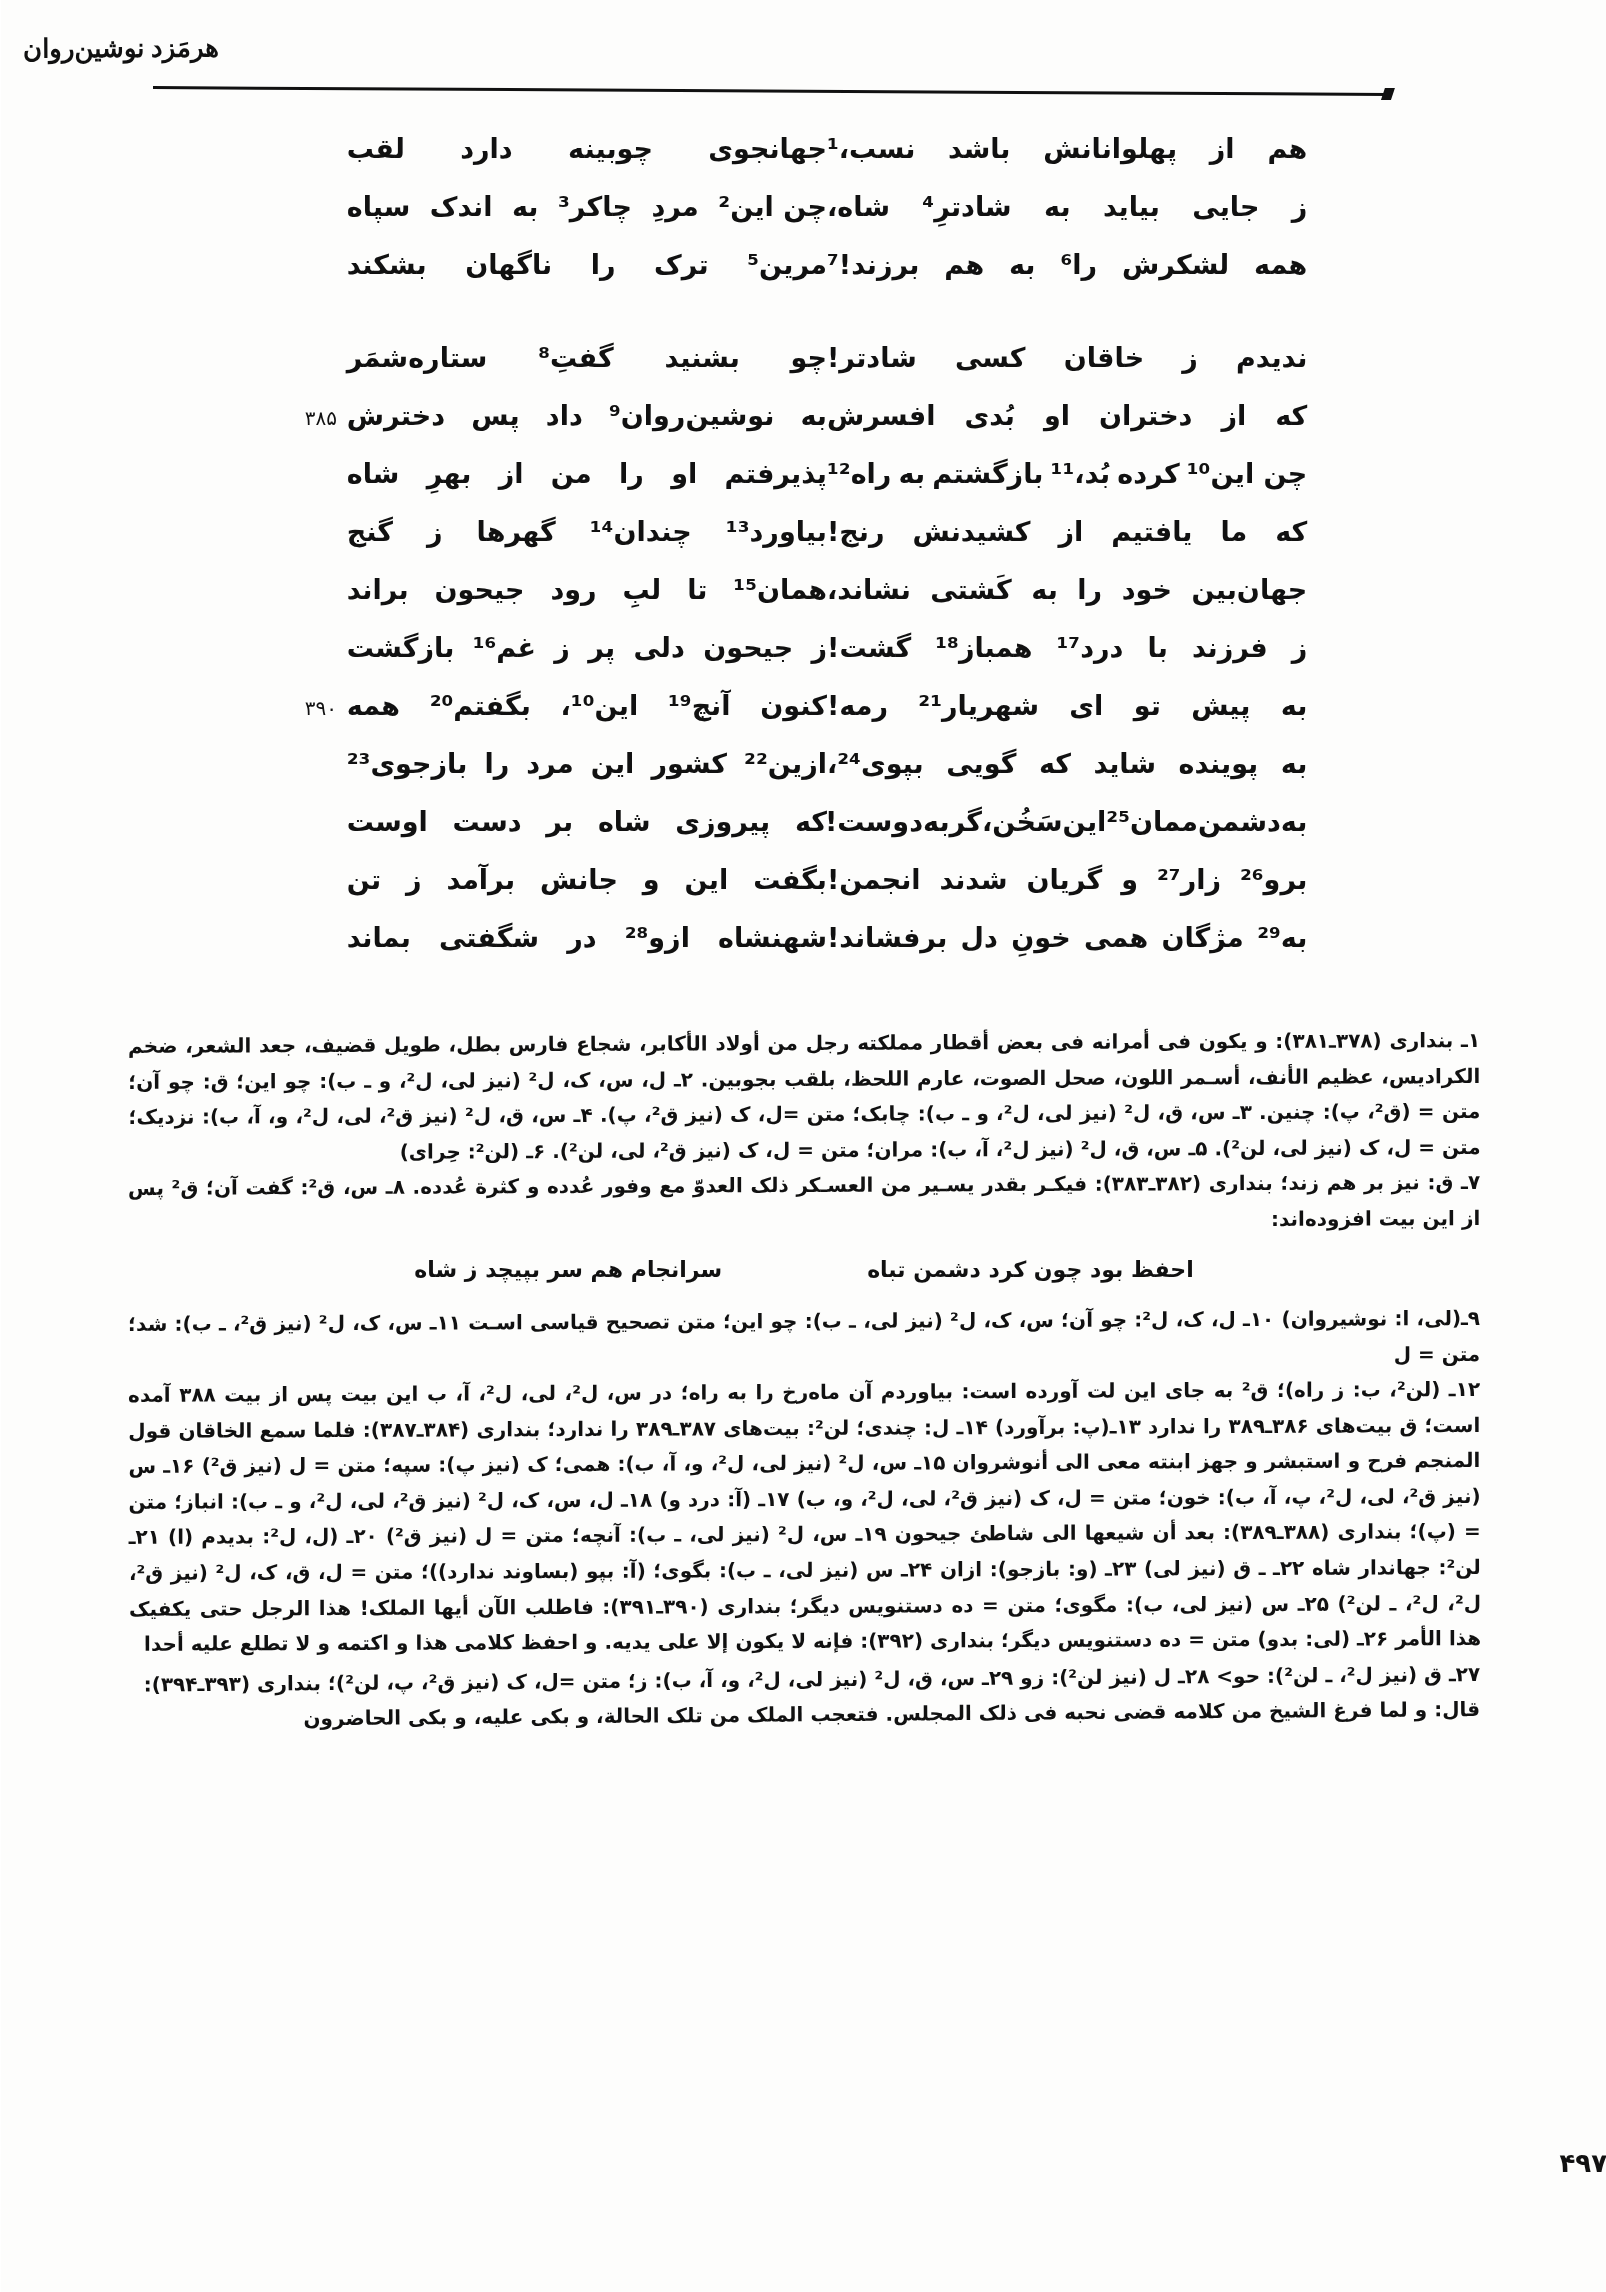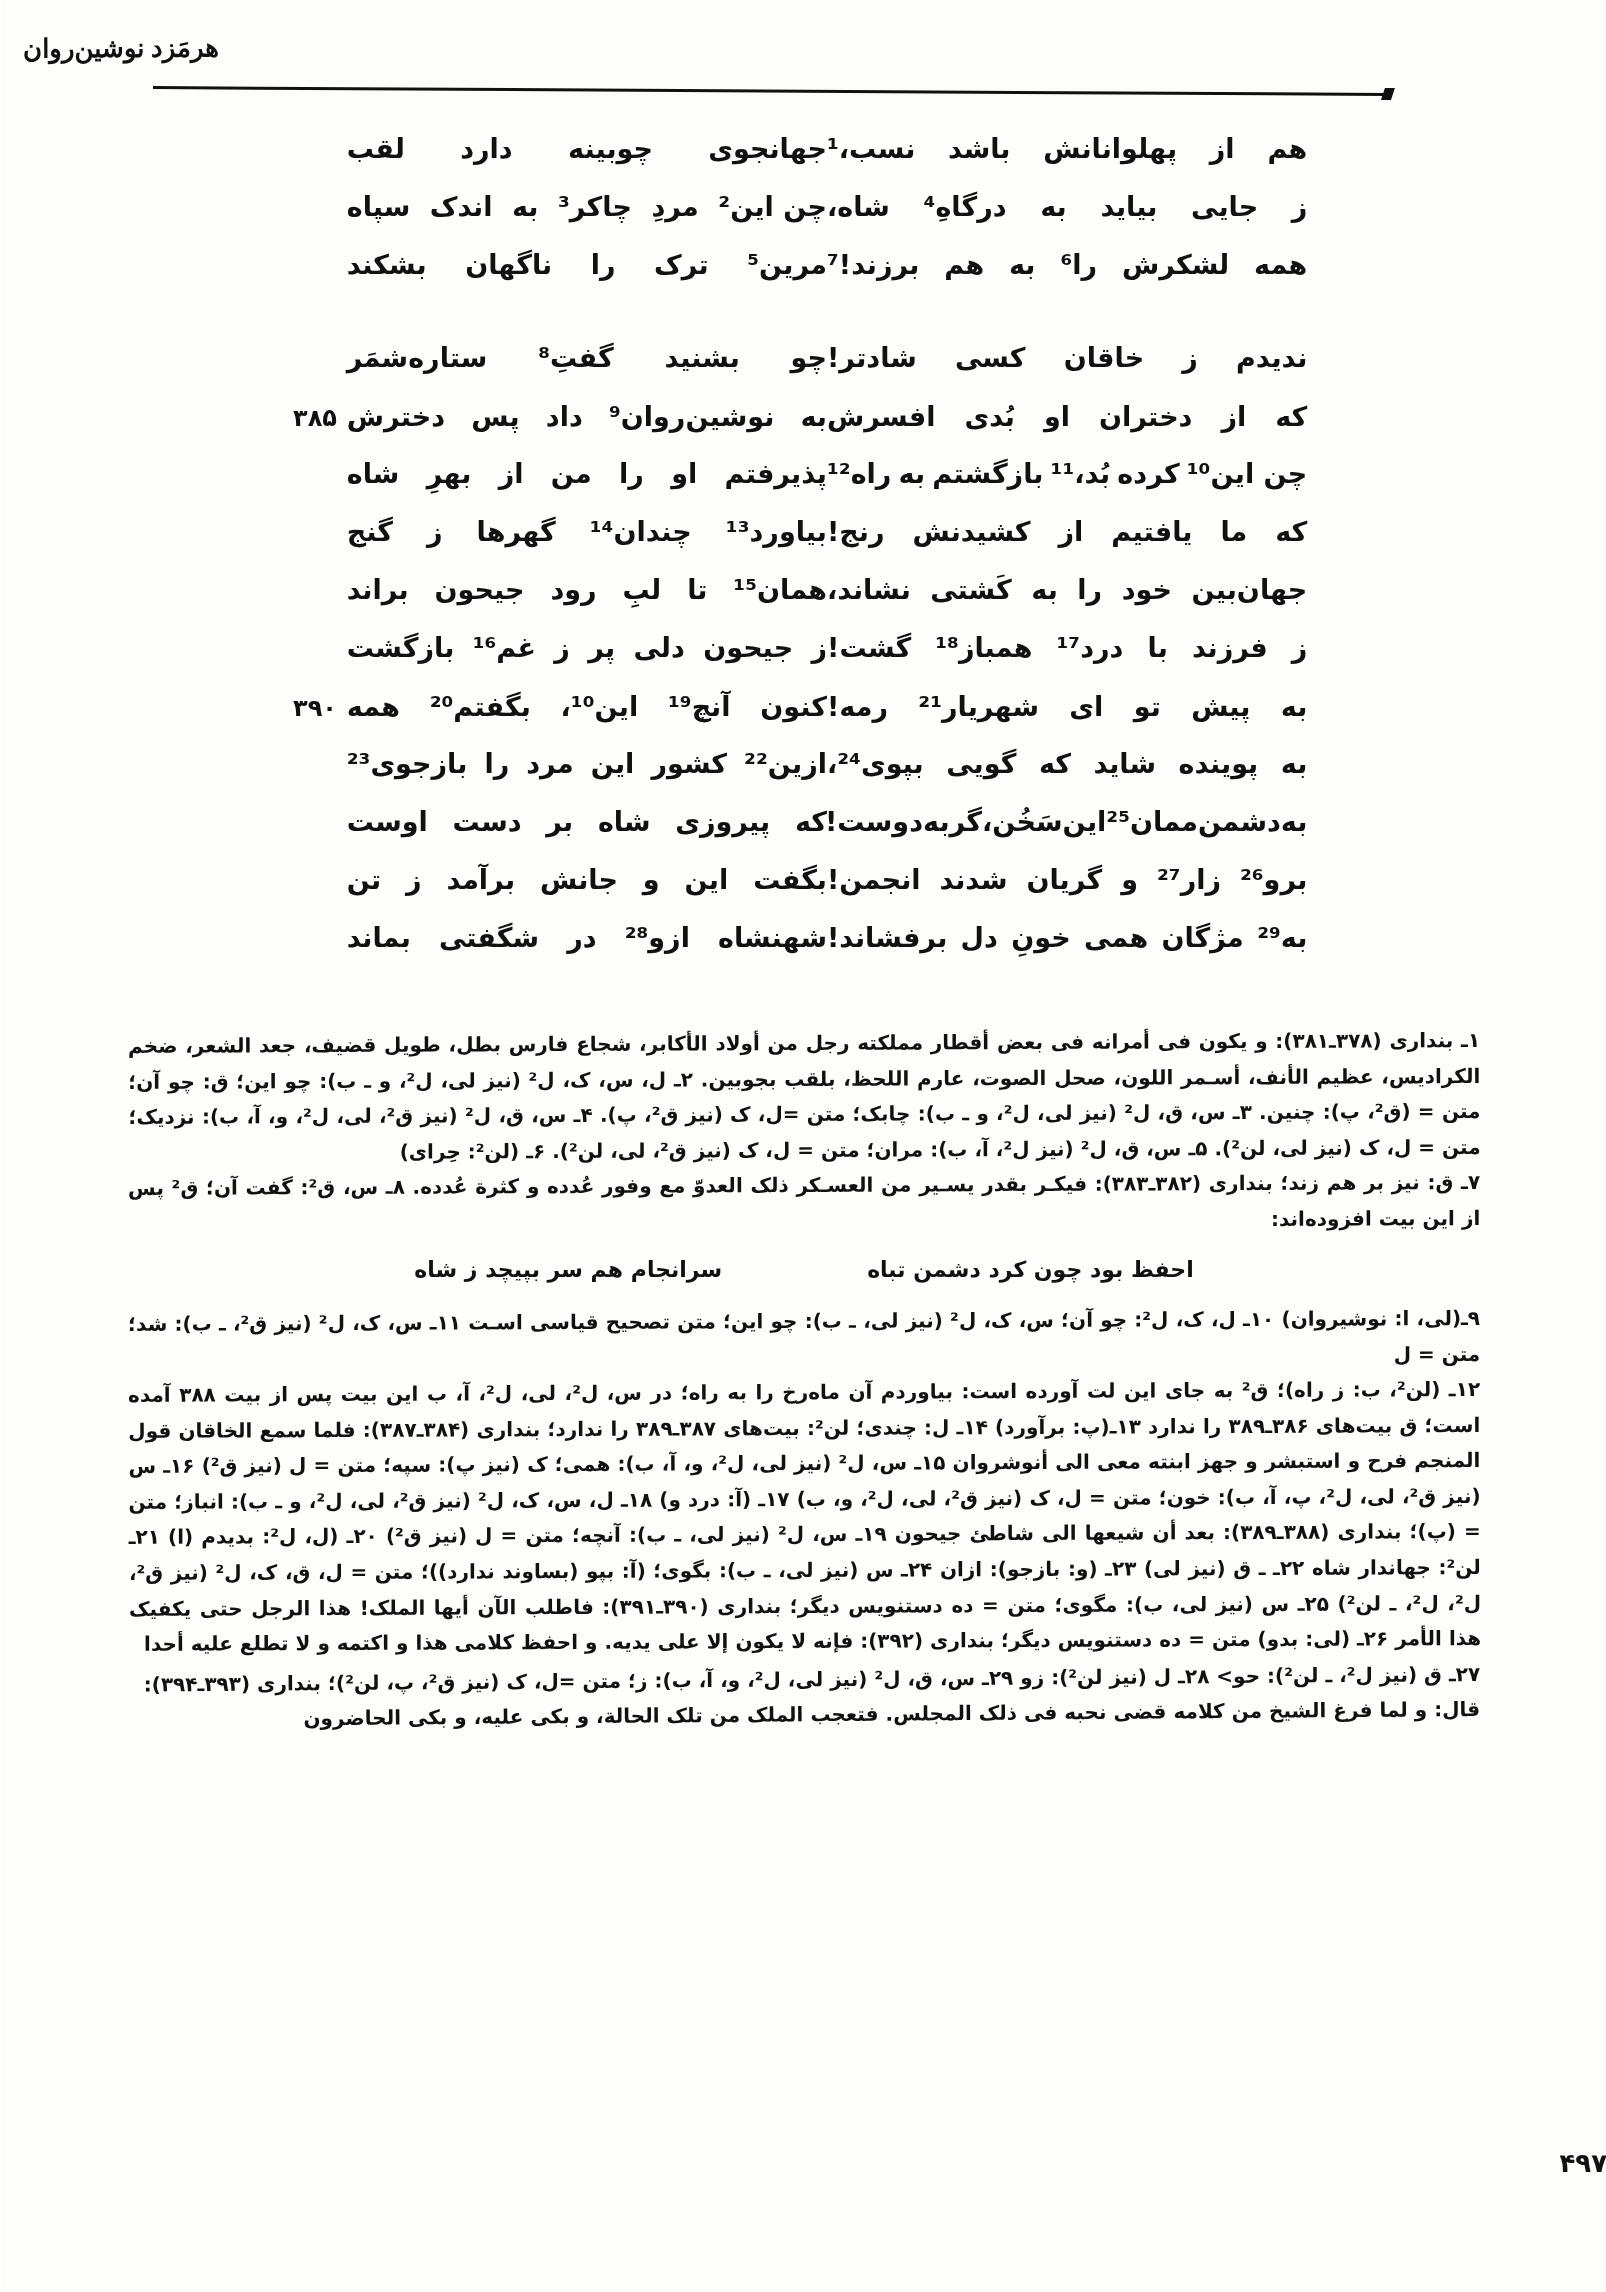--- a/index.html
+++ b/index.html
@@ -64,22 +64,22 @@
     display:flex;
     flex-direction:row;
     align-items:baseline;
     height:58px;
   }
   .couplet.gap{margin-top:35px;}
 
   .vnum{
     width:71px;
     flex:0 0 71px;
-    font-size:24px;
-    font-weight:bold;
+    font-size:20px;
+    font-weight:normal;
     text-align:right;
     padding-top:1.9px;
     letter-spacing:0;
   }
   .hemi{
     flex:0 0 490px;
     width:490px;
     font-size:27px;
     line-height:1.0;
     white-space:nowrap;
@@ -162,21 +162,21 @@
           <span>لقب</span>
         </div>
         <div class="vnum"></div>
       </div>
       <div class="couplet">
         <div class="hemi b">
           <span>ز</span>
           <span>جایی</span>
           <span>بیاید</span>
           <span>به</span>
-          <span>درگاهِ⁴</span>
+          <span>شادترِ⁴</span>
           <span>شاه،</span>
         </div>
         <div class="hemi">
           <span>چن این²</span>
           <span>مردِ</span>
           <span>چاکر³</span>
           <span>به</span>
           <span>اندک</span>
           <span>سپاه</span>
         </div>

